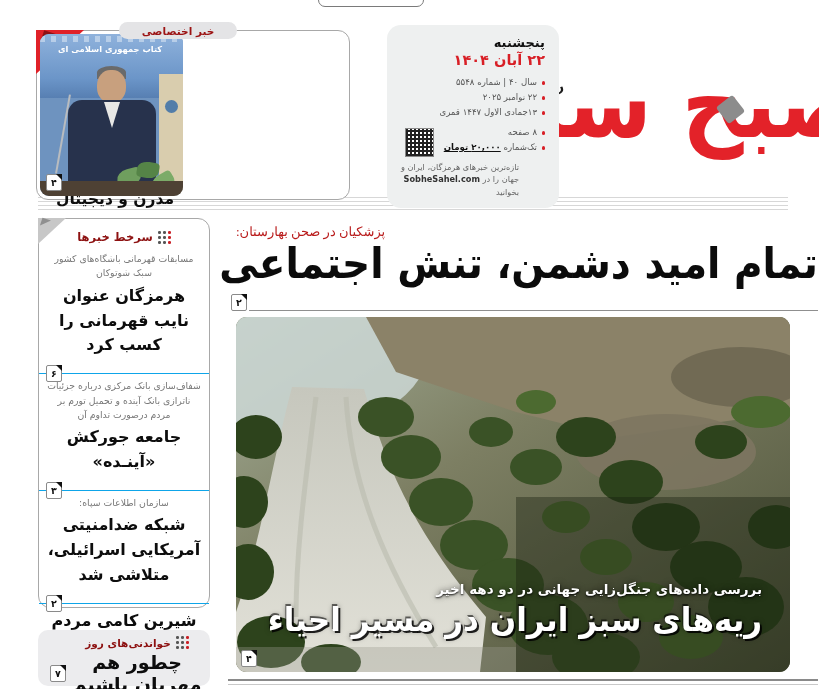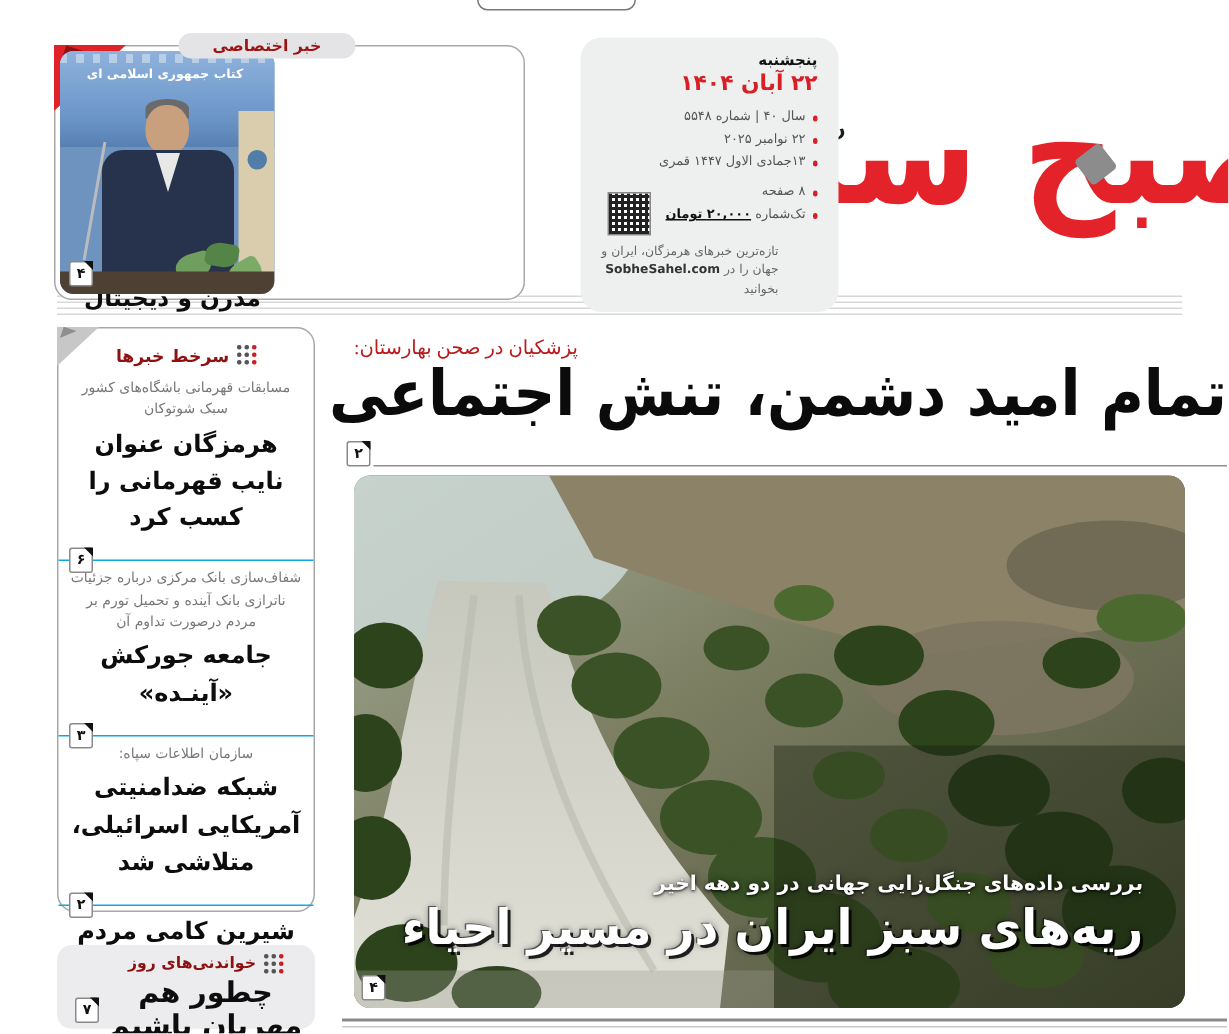--- a/index.html
+++ b/index.html
@@ -19,21 +19,21 @@
   .logo-diamond { position:absolute; left:720px; top:99px; width:21px; height:21px;
     background:#8c8c8c; transform:rotate(52deg); border-radius:3px; }
   .tagline { position:absolute; left:443px; top:92px; width:128px; text-align:center;
     font-size:13px; font-weight:bold; color:#1c1c1c; transform:rotate(-14deg); }
   .mast-rules { position:absolute; left:38px; top:197px; width:750px; }
   .mast-rules i { display:block; height:1px; background:#d7d7d7; margin-bottom:3px; }
 
   
   .issuebox { position:absolute; left:387px; top:25px; width:172px; height:183px;
     background:#eef0f0; border-radius:14px; padding:10px 14px 8px 10px; text-align:right; }
-  .issuebox .weekday { font-size:10px; font-weight:bold; color:#111; }
+  .issuebox .weekday { font-size:13px; font-weight:bold; color:#111; }
   .issuebox .date-fa { font-size:14.5px; font-weight:bold; color:#d81f26; margin-top:2px; }
   .meta { margin-top:7px; }
   .meta-row { font-size:8.6px; color:#555; line-height:1.75; position:relative; padding-right:8px; }
   .meta-row::before { content:""; position:absolute; right:0; top:6px; width:3.5px; height:3.5px;
     border-radius:50%; background:#d81f26; }
   .meta-row b { color:#111;text-decoration:underline; }
   .meta-gap { height:5px; }
   .qr { position:absolute; left:18px; top:103px; width:29px; height:29px; background:#fff;
     border:1px solid #888; background-image:
       repeating-linear-gradient(0deg,#222 0 2px,transparent 2px 4px),
@@ -91,21 +91,21 @@
     background:#e8e8e6; clip-path:polygon(50% 0,100% 0,50% 100%,0 0); }
   .ph-plant { position:absolute; right:8px; bottom:2px; width:60px; height:44px; }
   .ph-plant i { position:absolute; border-radius:50% 4px 50% 4px; background:#6f9e5e; }
   .ph-plant i:nth-child(1){ left:2px; bottom:8px; width:24px; height:17px; transform:rotate(-15deg);}
   .ph-plant i:nth-child(2){ left:22px; bottom:16px; width:22px; height:16px; background:#558447; transform:rotate(10deg);}
   .ph-plant i:nth-child(3){ left:36px; bottom:2px; width:24px; height:18px; background:#7cab68; transform:rotate(-30deg);}
   .ph-desk { position:absolute; left:0; right:0; bottom:0; height:15px; background:#4e4134; }
 
   
   .sidebar { left:38px; top:218px; width:172px; height:390px; padding:6px 0 0; }
-  .sb-header { display:flex; align-items:flex-start; justify-content:center; gap:5px;
+  .sb-header { display:flex; align-items:flex-end; justify-content:center; gap:5px;
     padding:5px 0 3px; }
   .sb-title { font-size:11.5px; font-weight:bold; color:#8d1111; }
   .dots { width:13px; height:13px; position:relative; flex:0 0 13px; }
   .dots i { position:absolute; width:2.6px; height:2.6px; border-radius:50%; background:#555; }
   .dots i:nth-child(3n+1){ background:#c92026; }
   .dots i:nth-child(1){right:0;top:0} .dots i:nth-child(2){right:5px;top:0} .dots i:nth-child(3){right:10px;top:0}
   .dots i:nth-child(4){right:0;top:5px} .dots i:nth-child(5){right:5px;top:5px} .dots i:nth-child(6){right:10px;top:5px}
   .dots i:nth-child(7){right:0;top:10px} .dots i:nth-child(8){right:5px;top:10px} .dots i:nth-child(9){right:10px;top:10px}
   .sb-item { position:relative; text-align:center; padding:5px 8px 15px; }
   .sb-item.rule { border-bottom:1px solid #0ea5e9; }

